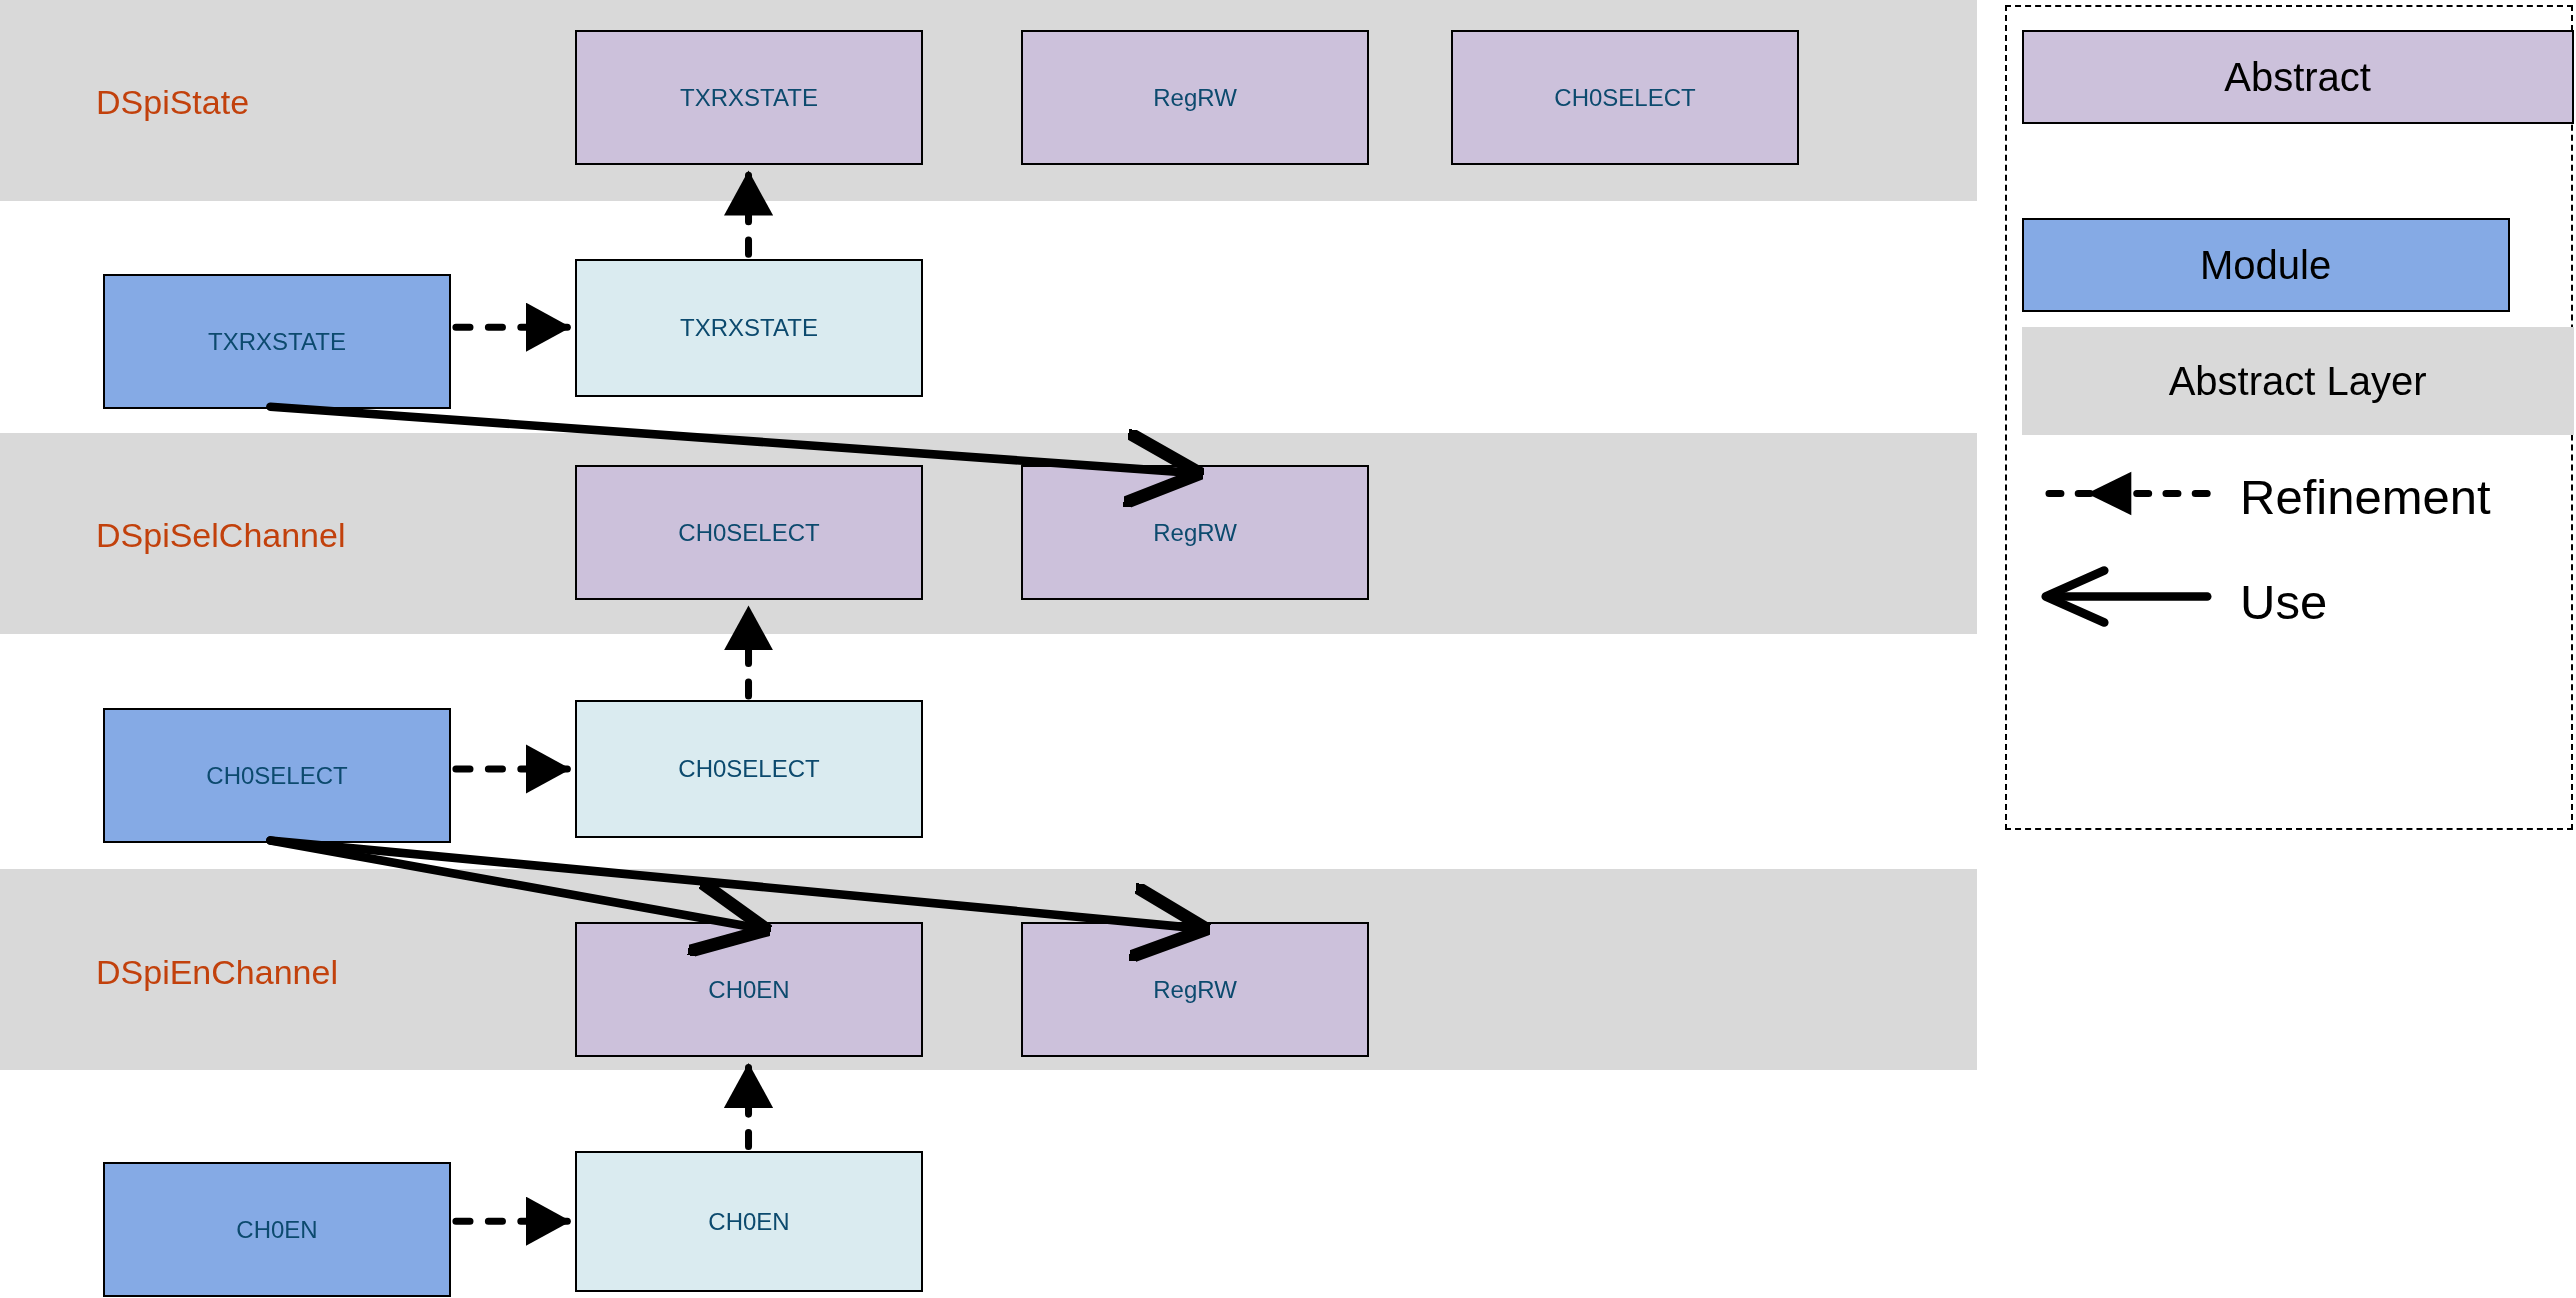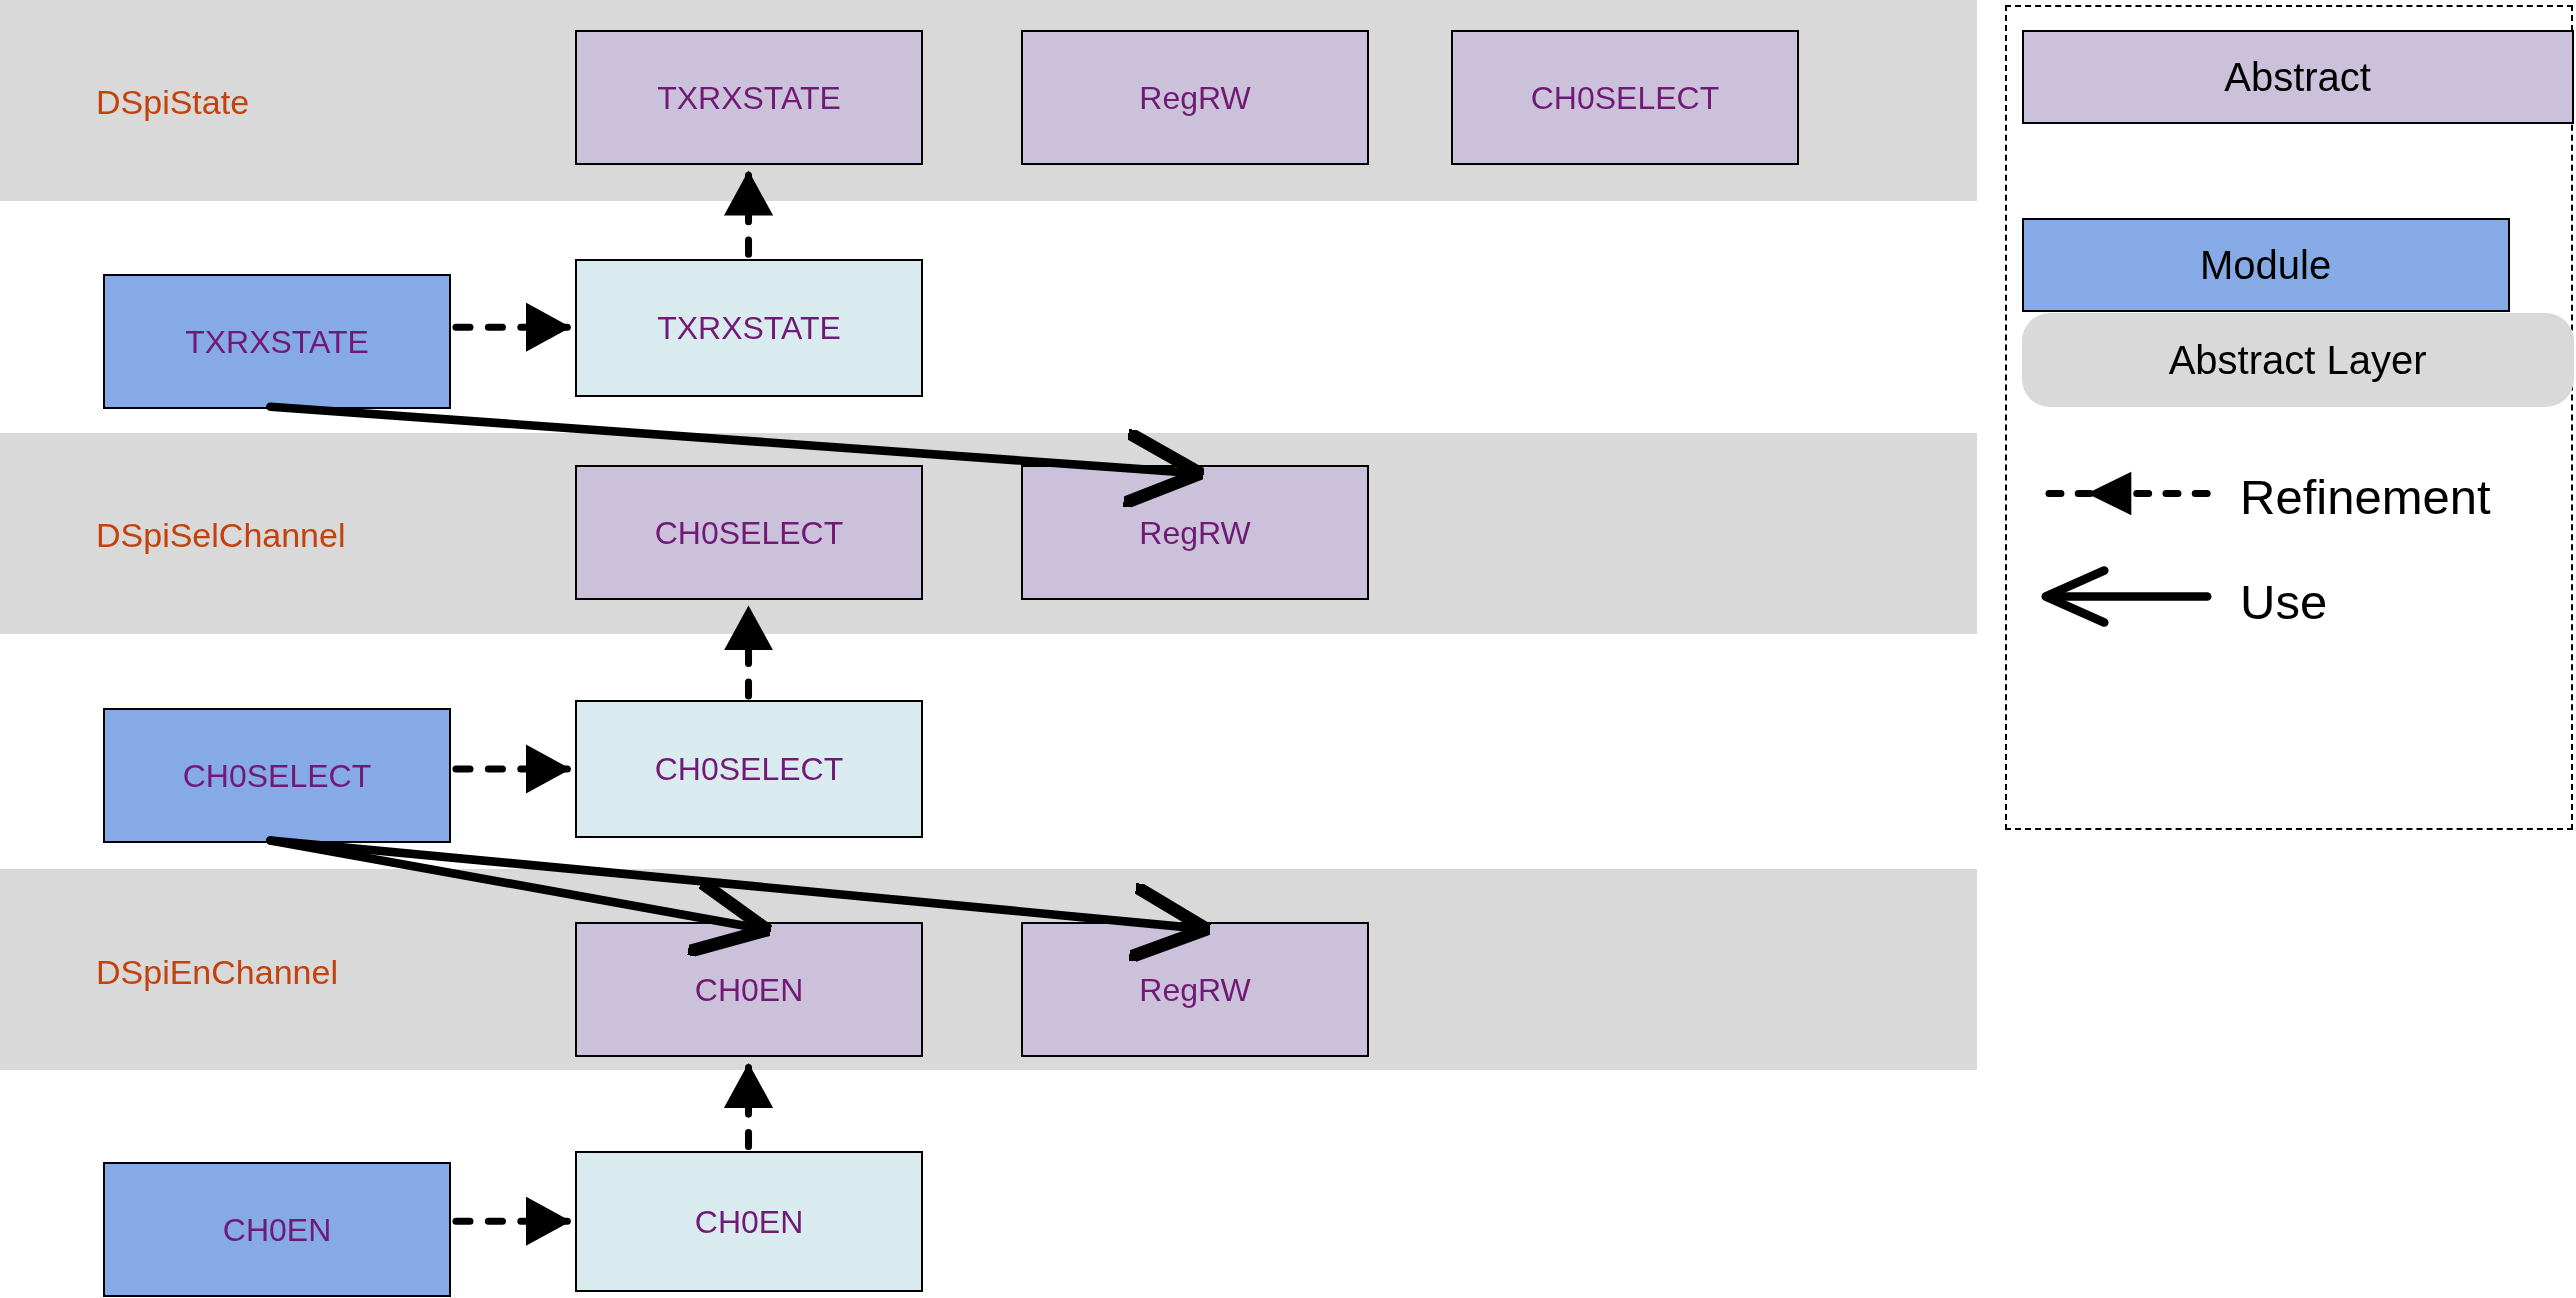--- a/index.html
+++ b/index.html
@@ -22,22 +22,22 @@
     white-space:nowrap;
     line-height:1;
   }
 
   
   .node{
     position:absolute;
     box-sizing:border-box;
     border:2.2px solid #000;
     display:flex;align-items:center;justify-content:center;
-    font-size:32px;
-    color:#701a75;
+    font-size:24px;
+    color:#0c4a6e;
     white-space:nowrap;
     line-height:1;
   }
   .node.highspec{background:#CCC1DB;}
   .node.lowspec {background:#DAEBF0;}
   .node.module  {background:#85AAE5;}
 
   
   #edges{position:absolute;left:0;top:0;width:2576px;height:1298px;pointer-events:none;}
 
@@ -144,21 +144,21 @@
     </g>
   </svg>
 
   <div id="legend" style="left:2005px;top:5.4px;width:568px;height:825px;">
 
     <div class="legend-swatch highspec" style="left:14.6px;top:23px;width:552px;height:94px;">Abstract</div>
 
 
     <div class="legend-swatch module" style="left:14.6px;top:211px;width:488px;height:94px;">Module</div>
 
-    <div class="legend-swatch abstract" style="left:14.6px;top:306px;width:552px;height:94px;border-radius:28px;">Abstract Layer</div>
+    <div class="legend-swatch abstract" style="left:14.6px;top:320px;width:552px;height:108px;">Abstract Layer</div>
 
     <svg class="legend-key-svg" style="left:16px;top:454px;" width="195" height="65" viewBox="0 0 360 120">
       <line x1="340" y1="60" x2="40" y2="60" stroke="#000" stroke-width="13" stroke-dasharray="22 32" stroke-linecap="round"></line>
       <path d="M200,20 L118,60 L200,100 z" fill="#000"></path>
     </svg>
     <div class="legend-label" style="left:233px;top:466px;">Refinement</div>
 
     <svg class="legend-key-svg" style="left:16px;top:557px;" width="195" height="65" viewBox="0 0 360 120">
       <line x1="340" y1="60" x2="60" y2="60" stroke="#000" stroke-width="16" stroke-linecap="round"></line>
       <path d="M150,12 L42,60 L150,108" fill="none" stroke="#000" stroke-width="16" stroke-linecap="round" stroke-linejoin="round"></path>

